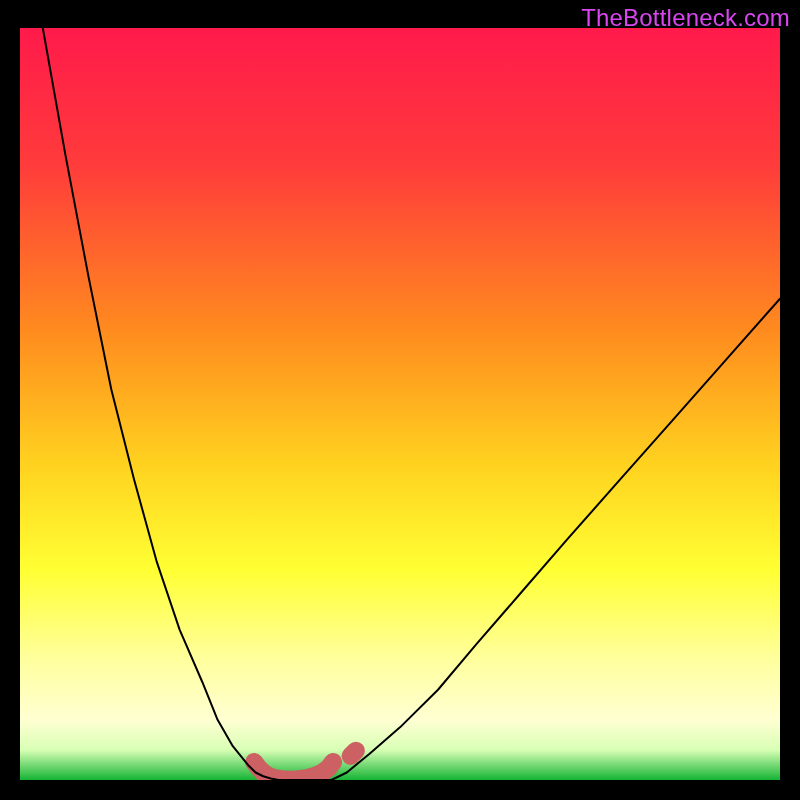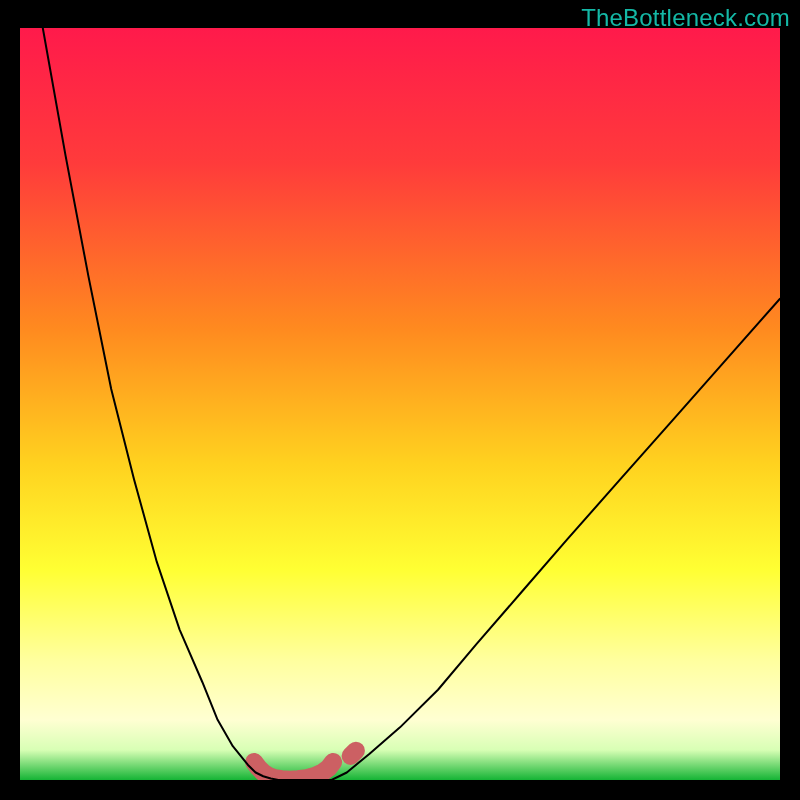--- a/index.html
+++ b/index.html
@@ -14,21 +14,21 @@
   .frame {
     position: relative;
     width: 800px;
     height: 800px;
     background: #000;
   }
   .watermark {
     position: absolute;
     top: 4px;
     right: 10px;
-    color: #14b8a6;
+    color: #d946ef;
     font-size: 24px;
     font-weight: 400;
     letter-spacing: 0.2px;
     z-index: 5;
   }
   .plot-area {
     position: absolute;
     left: 20px;
     top: 28px;
     width: 760px;

